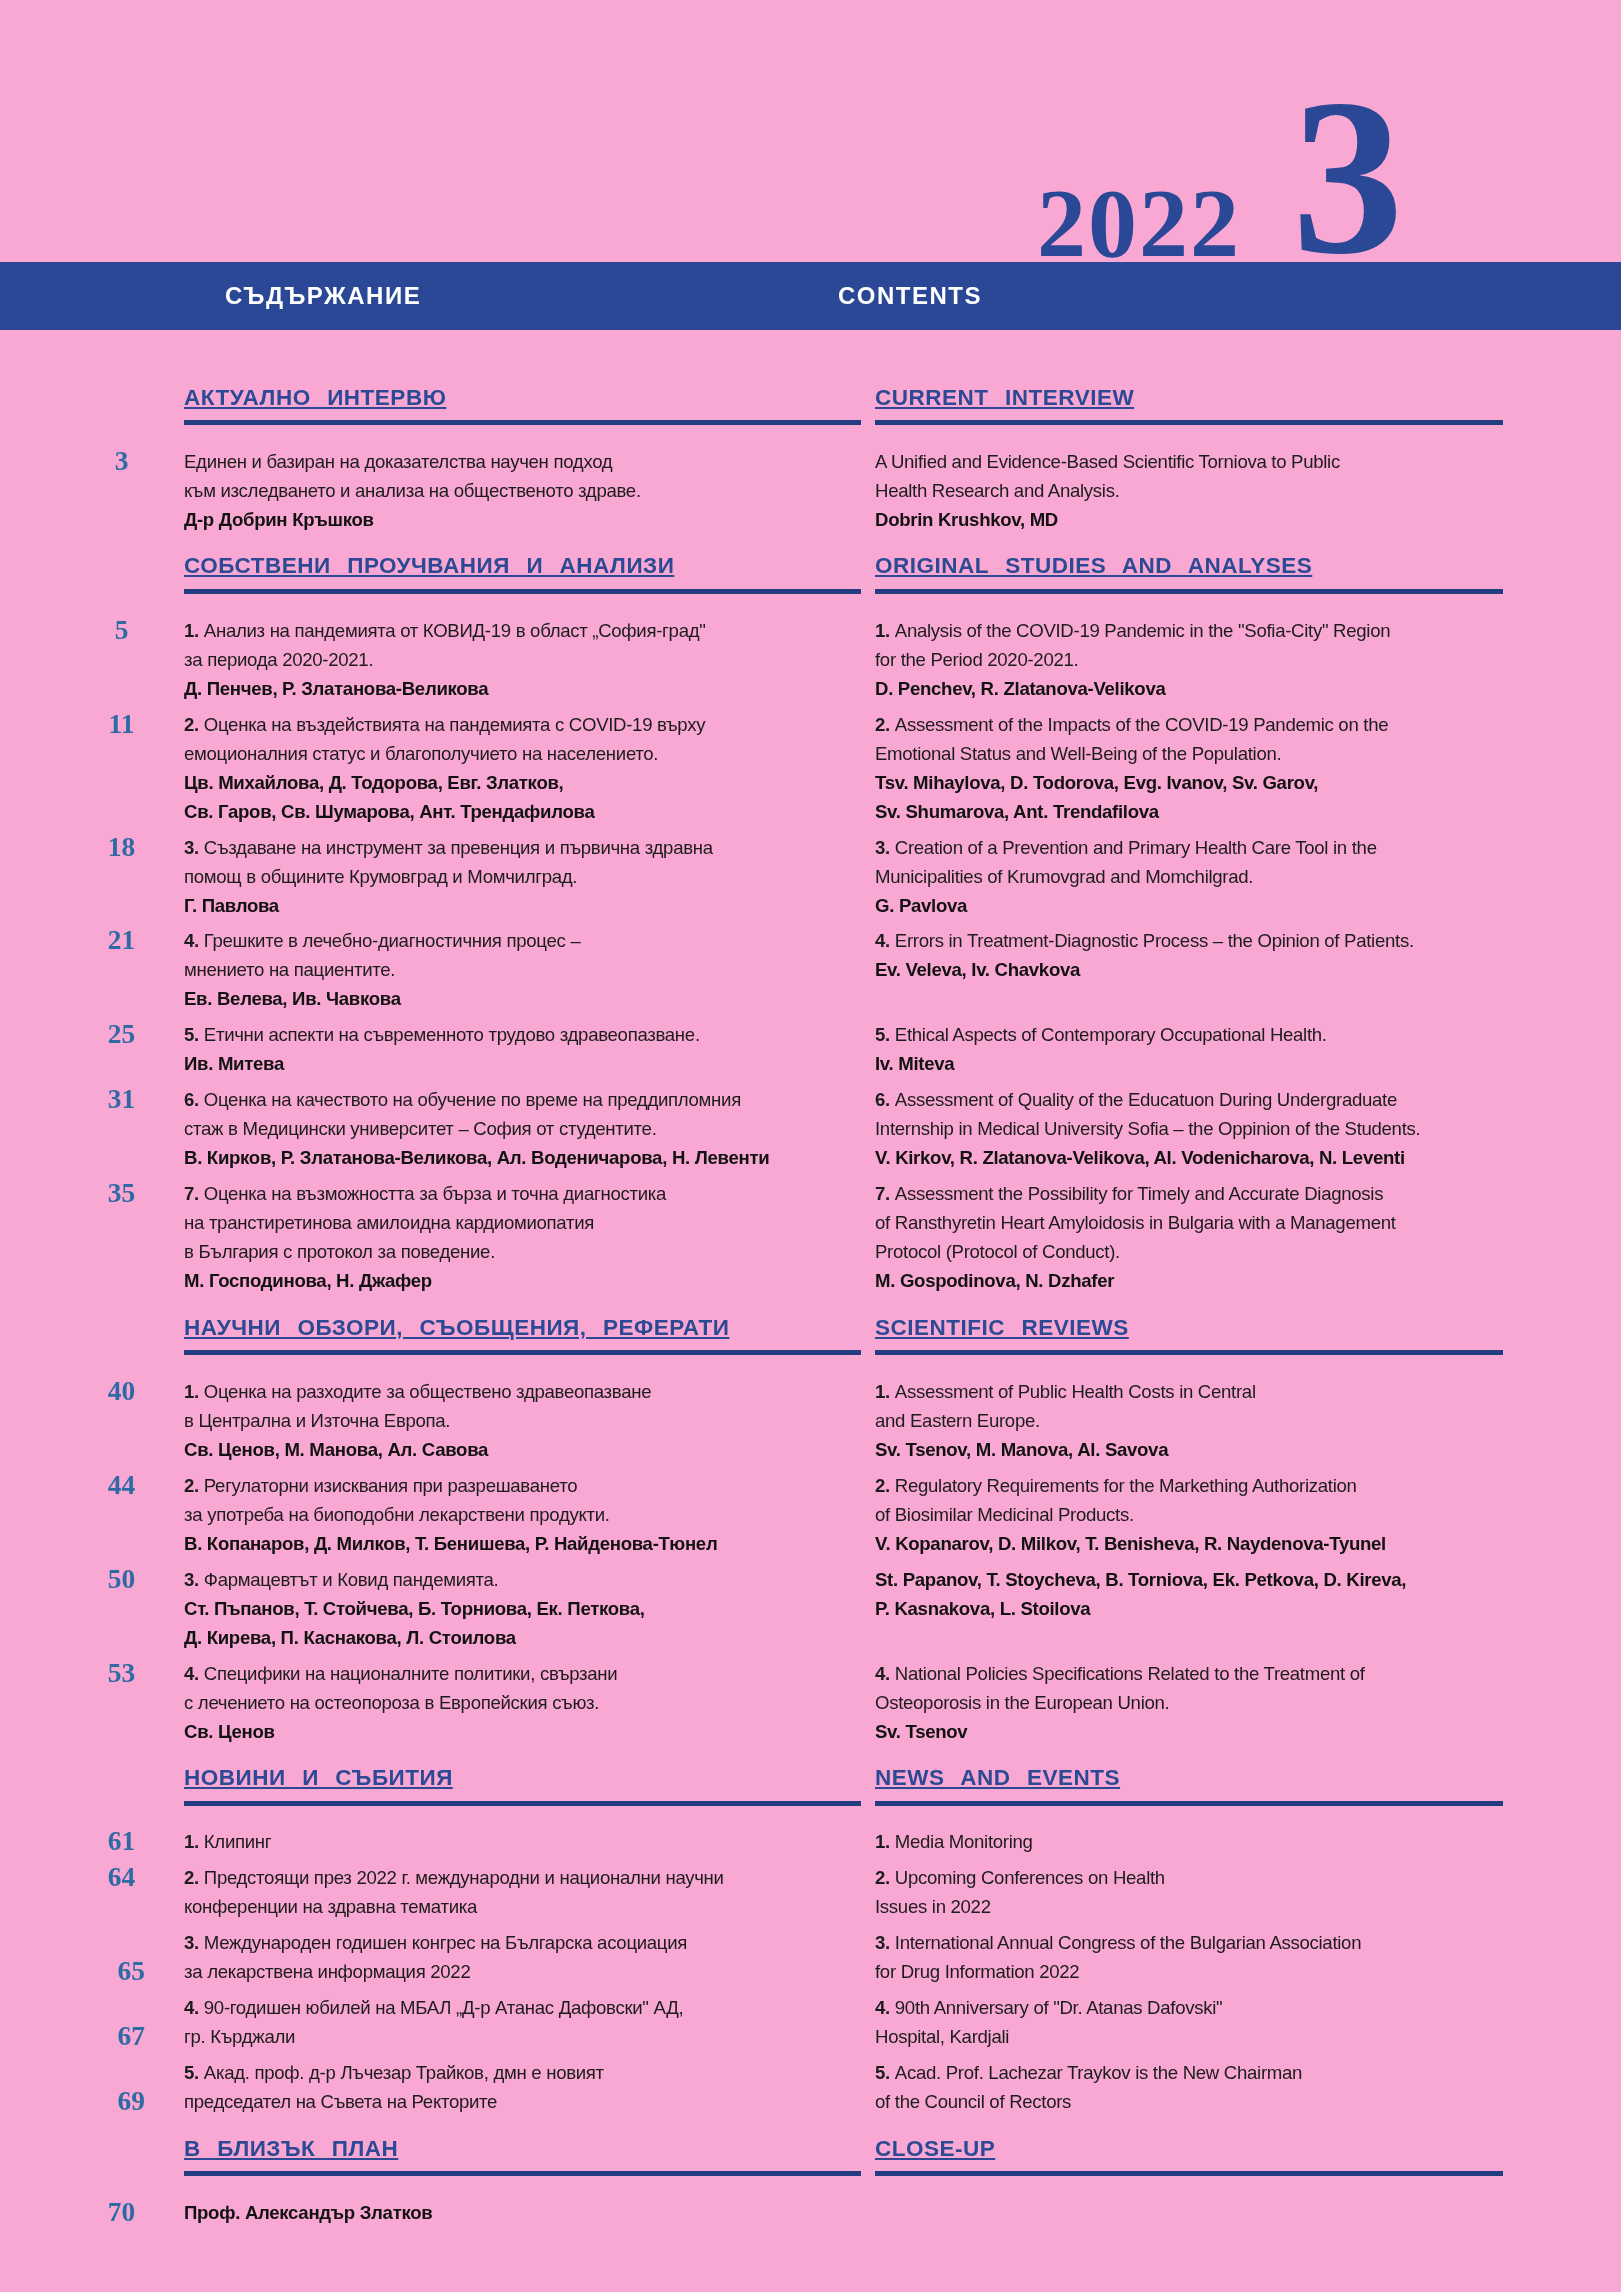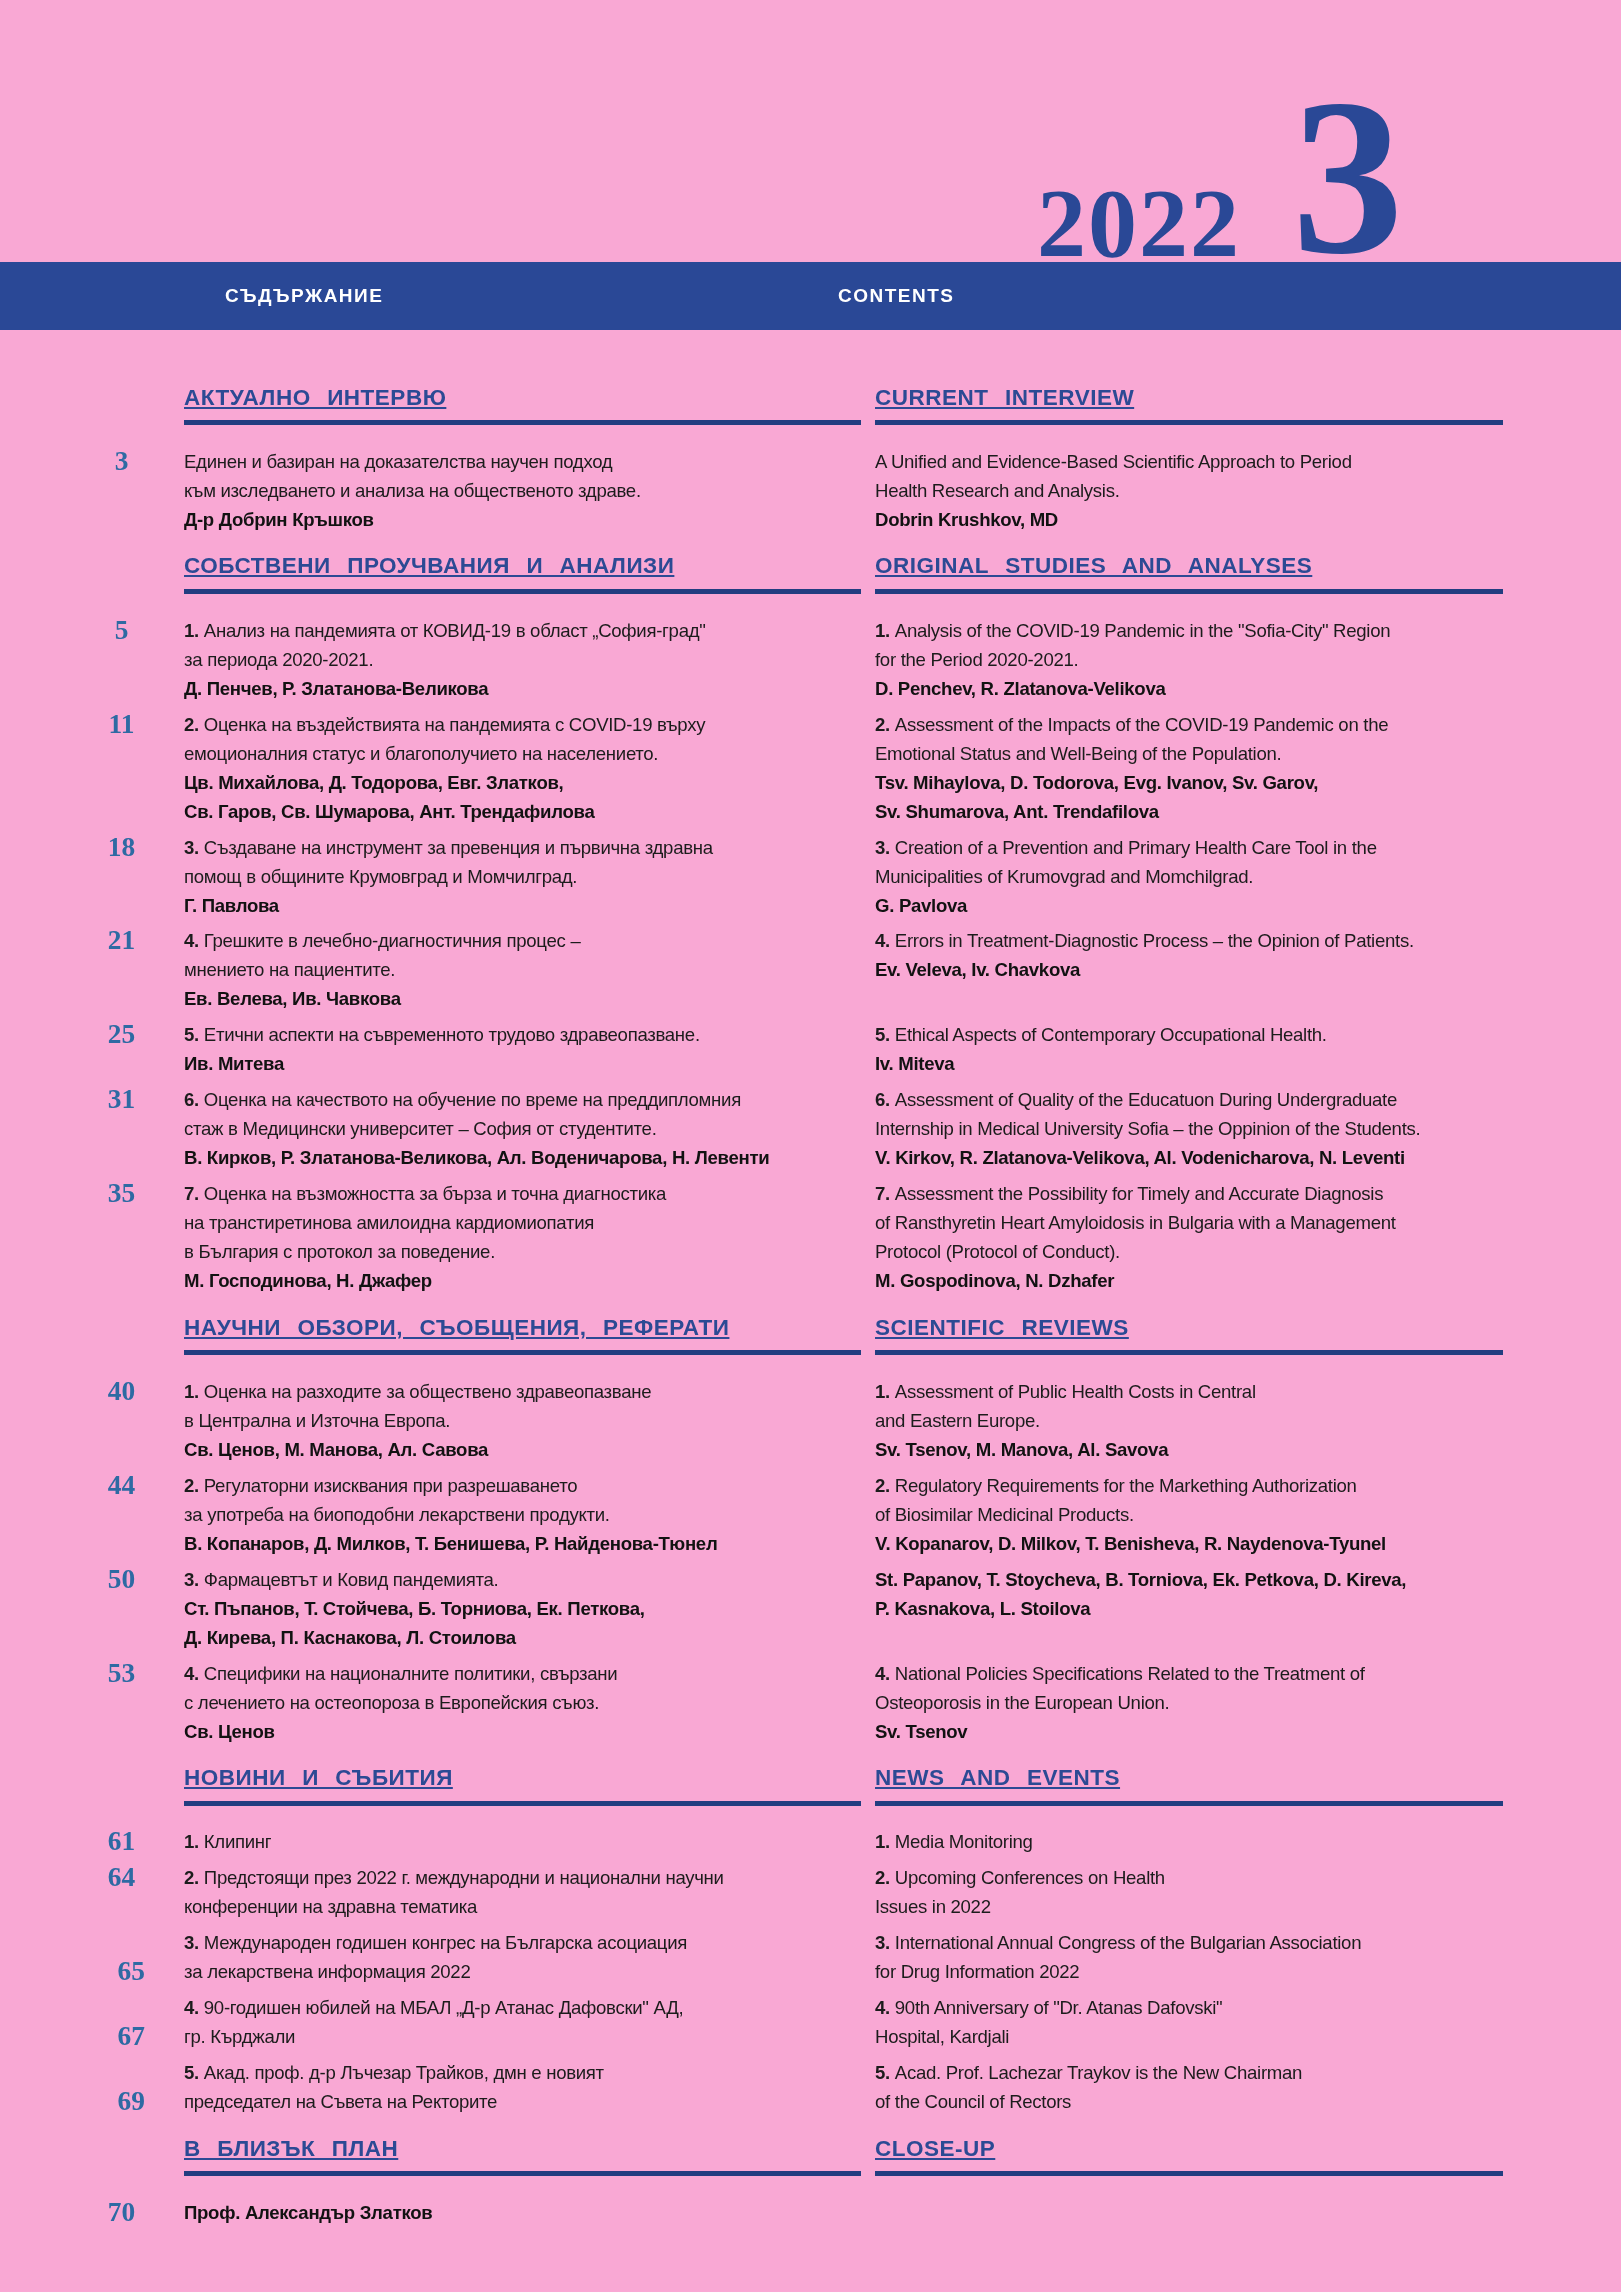--- a/index.html
+++ b/index.html
@@ -18,21 +18,21 @@
     position:absolute; top:90px; left:1292px;
     font-family:"Liberation Serif", serif; font-weight:bold;
     font-size:223px; line-height:0.78; color:#2a4896;
   }
   #bar{
     position:absolute; top:262px; left:0; width:1621px; height:68px;
     background:#2a4896;
   }
   #bar .bar-label{
     position:absolute; top:0; height:68px; display:flex; align-items:center;
-    color:#ffffff; font-weight:bold; font-size:19px; letter-spacing:1.5px;
+    color:#ffffff; font-weight:bold; font-size:24px; letter-spacing:1.5px;
   }
   #bar-bg{left:225px;}
   #bar-en{left:838px;}
   
   #toc{position:absolute; top:365px; left:98px; width:1406px;}
   .row{display:grid; grid-template-columns:86px 691px 628px; align-items:start;}
   .sec{margin-top:17.6px;}
   .sec .shead{
     color:#2c4a94; font-weight:bold; font-size:22.5px; line-height:29px;
     letter-spacing:0.5px; word-spacing:9.8px; white-space:nowrap;text-decoration:underline;
@@ -72,21 +72,21 @@
         <div class="seg"></div>
       </div>
       <div class="row entry">
         <div class="pnum">3</div>
         <div class="col">
           <div class="line">Единен и базиран на доказателства научен подход</div>
           <div class="line">към изследването и анализа на общественото здраве.</div>
           <div class="line auth">Д-р Добрин Кръшков</div>
         </div>
         <div class="col">
-          <div class="line">A Unified and Evidence-Based Scientific Approach to Period</div>
+          <div class="line">A Unified and Evidence-Based Scientific Torniova to Public</div>
           <div class="line">Health Research and Analysis.</div>
           <div class="line auth">Dobrin Krushkov, MD</div>
         </div>
       </div>
       <div class="row sec">
         <div></div>
         <div class="shead">СОБСТВЕНИ  ПРОУЧВАНИЯ  И  АНАЛИЗИ</div>
         <div class="shead">ORIGINAL  STUDIES  AND  ANALYSES</div>
       </div>
       <div class="row rulerow">

